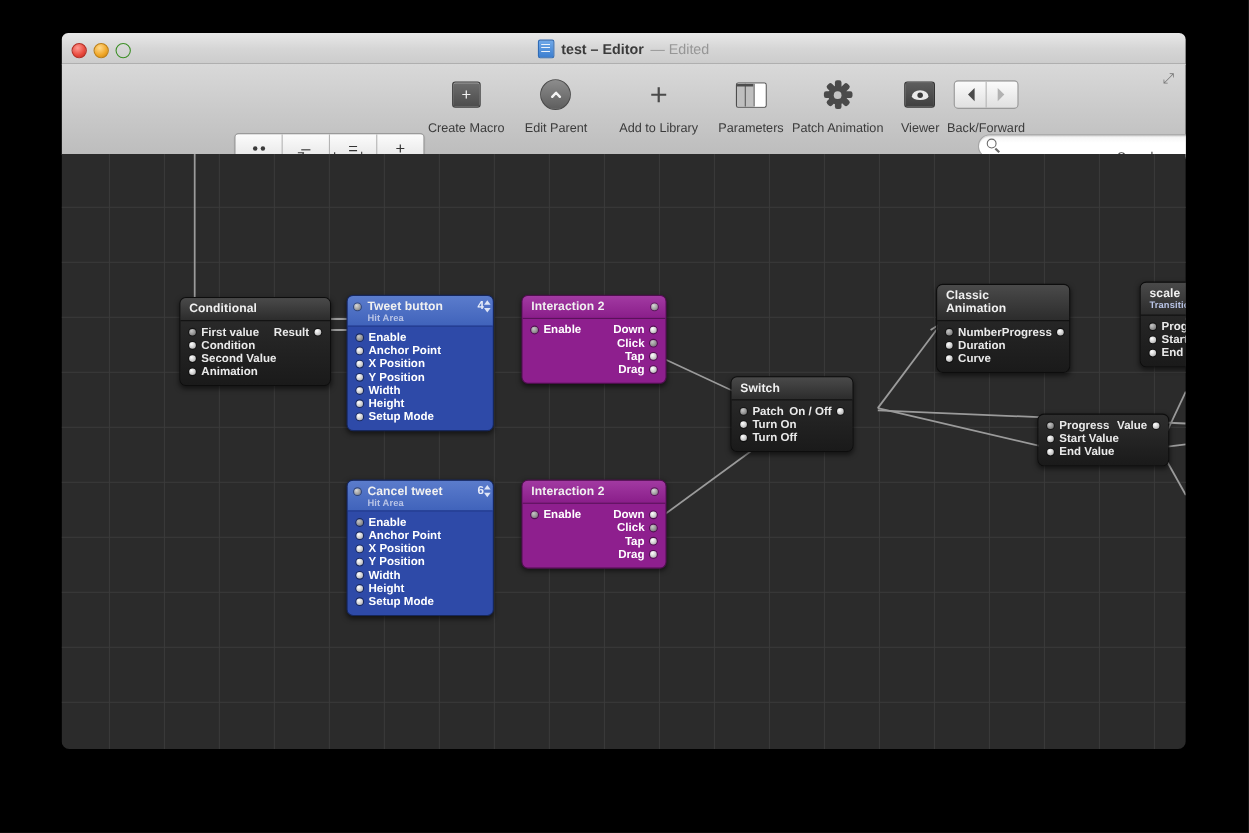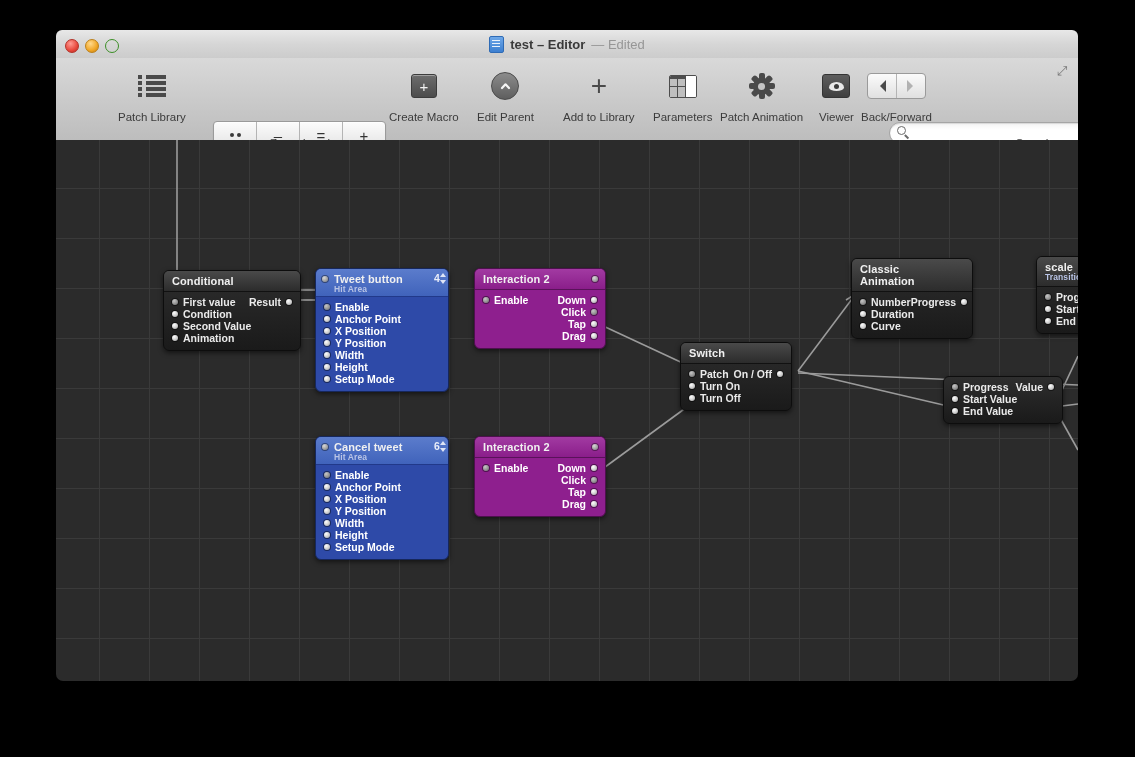--- a/index.html
+++ b/index.html
@@ -168,31 +168,20 @@
     <div class="traffic tl-max"></div>
     <div id="title-wrap">
       <span id="doc-icon"></span>
       <span>test – Editor</span>
       <span id="title-edited">— Edited</span>
     </div>
   </div>
 
   <div id="toolbar">
 
-    <div class="tbitem" style="left:62px;">
-      <div class="tbicon">
-          <div id="pl-icon">
-            <i></i>
-            <i></i>
-            <i></i>
-            <i></i>
-          </div>
-        </div>
-      <div class="tblabel">Patch Library</div>
-    </div>
 
     <div id="zoomseg">
       <div class="seg">
           <span class="dotpair">
             <b></b>
             <b></b>
           </span>
         </div>
       <div class="seg">–</div>
       <div class="seg">=</div>
@@ -532,21 +521,21 @@
               </span>
             </div>
             <div class="row">
               <span class="out">
                 <span class="pname">Drag</span>
                 <span class="port"></span>
               </span>
             </div>
           </div>
         </div>
-        <div class="node dark" style="left: 624px; top: 202px; width: 110px;">
+        <div class="node dark" style="left: 608px; top: 202px; width: 110px;">
           <div class="hd">
             <div>Switch</div>
           </div>
           <div class="body">
             <div class="row">
               <span class="in">
                 <span class="port dim"></span>
                 <span class="pname">Patch</span>
               </span>
               <span class="out">

